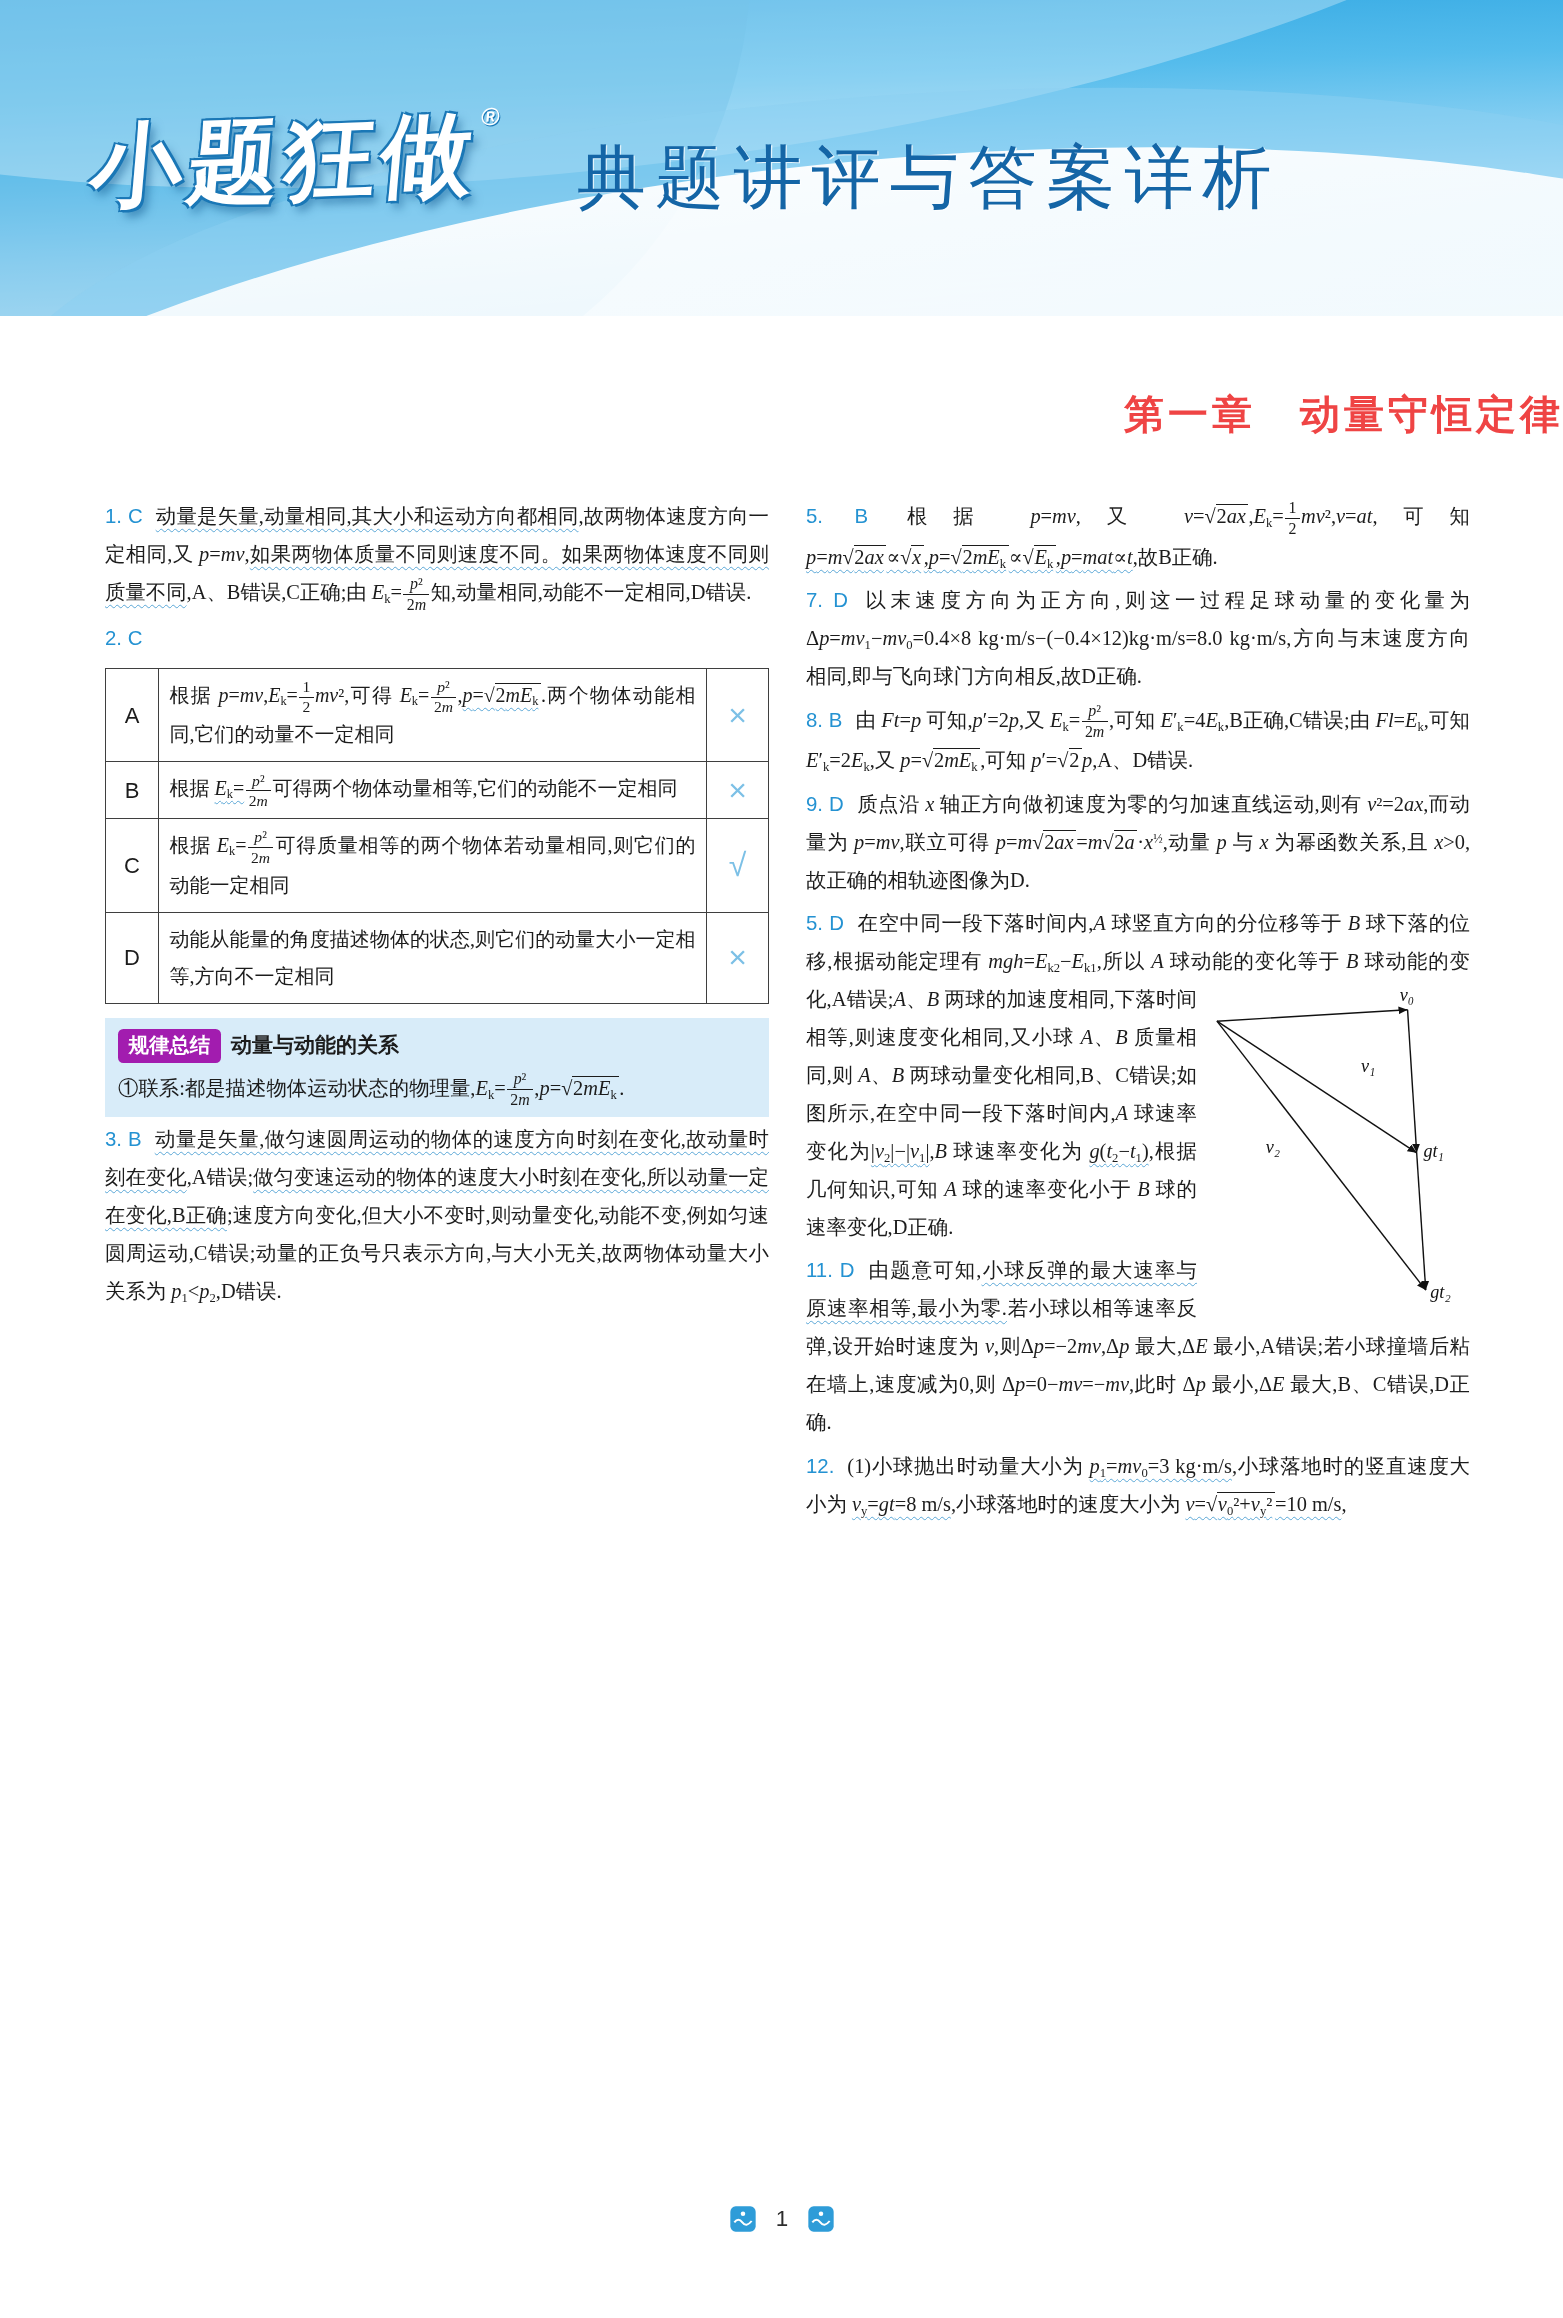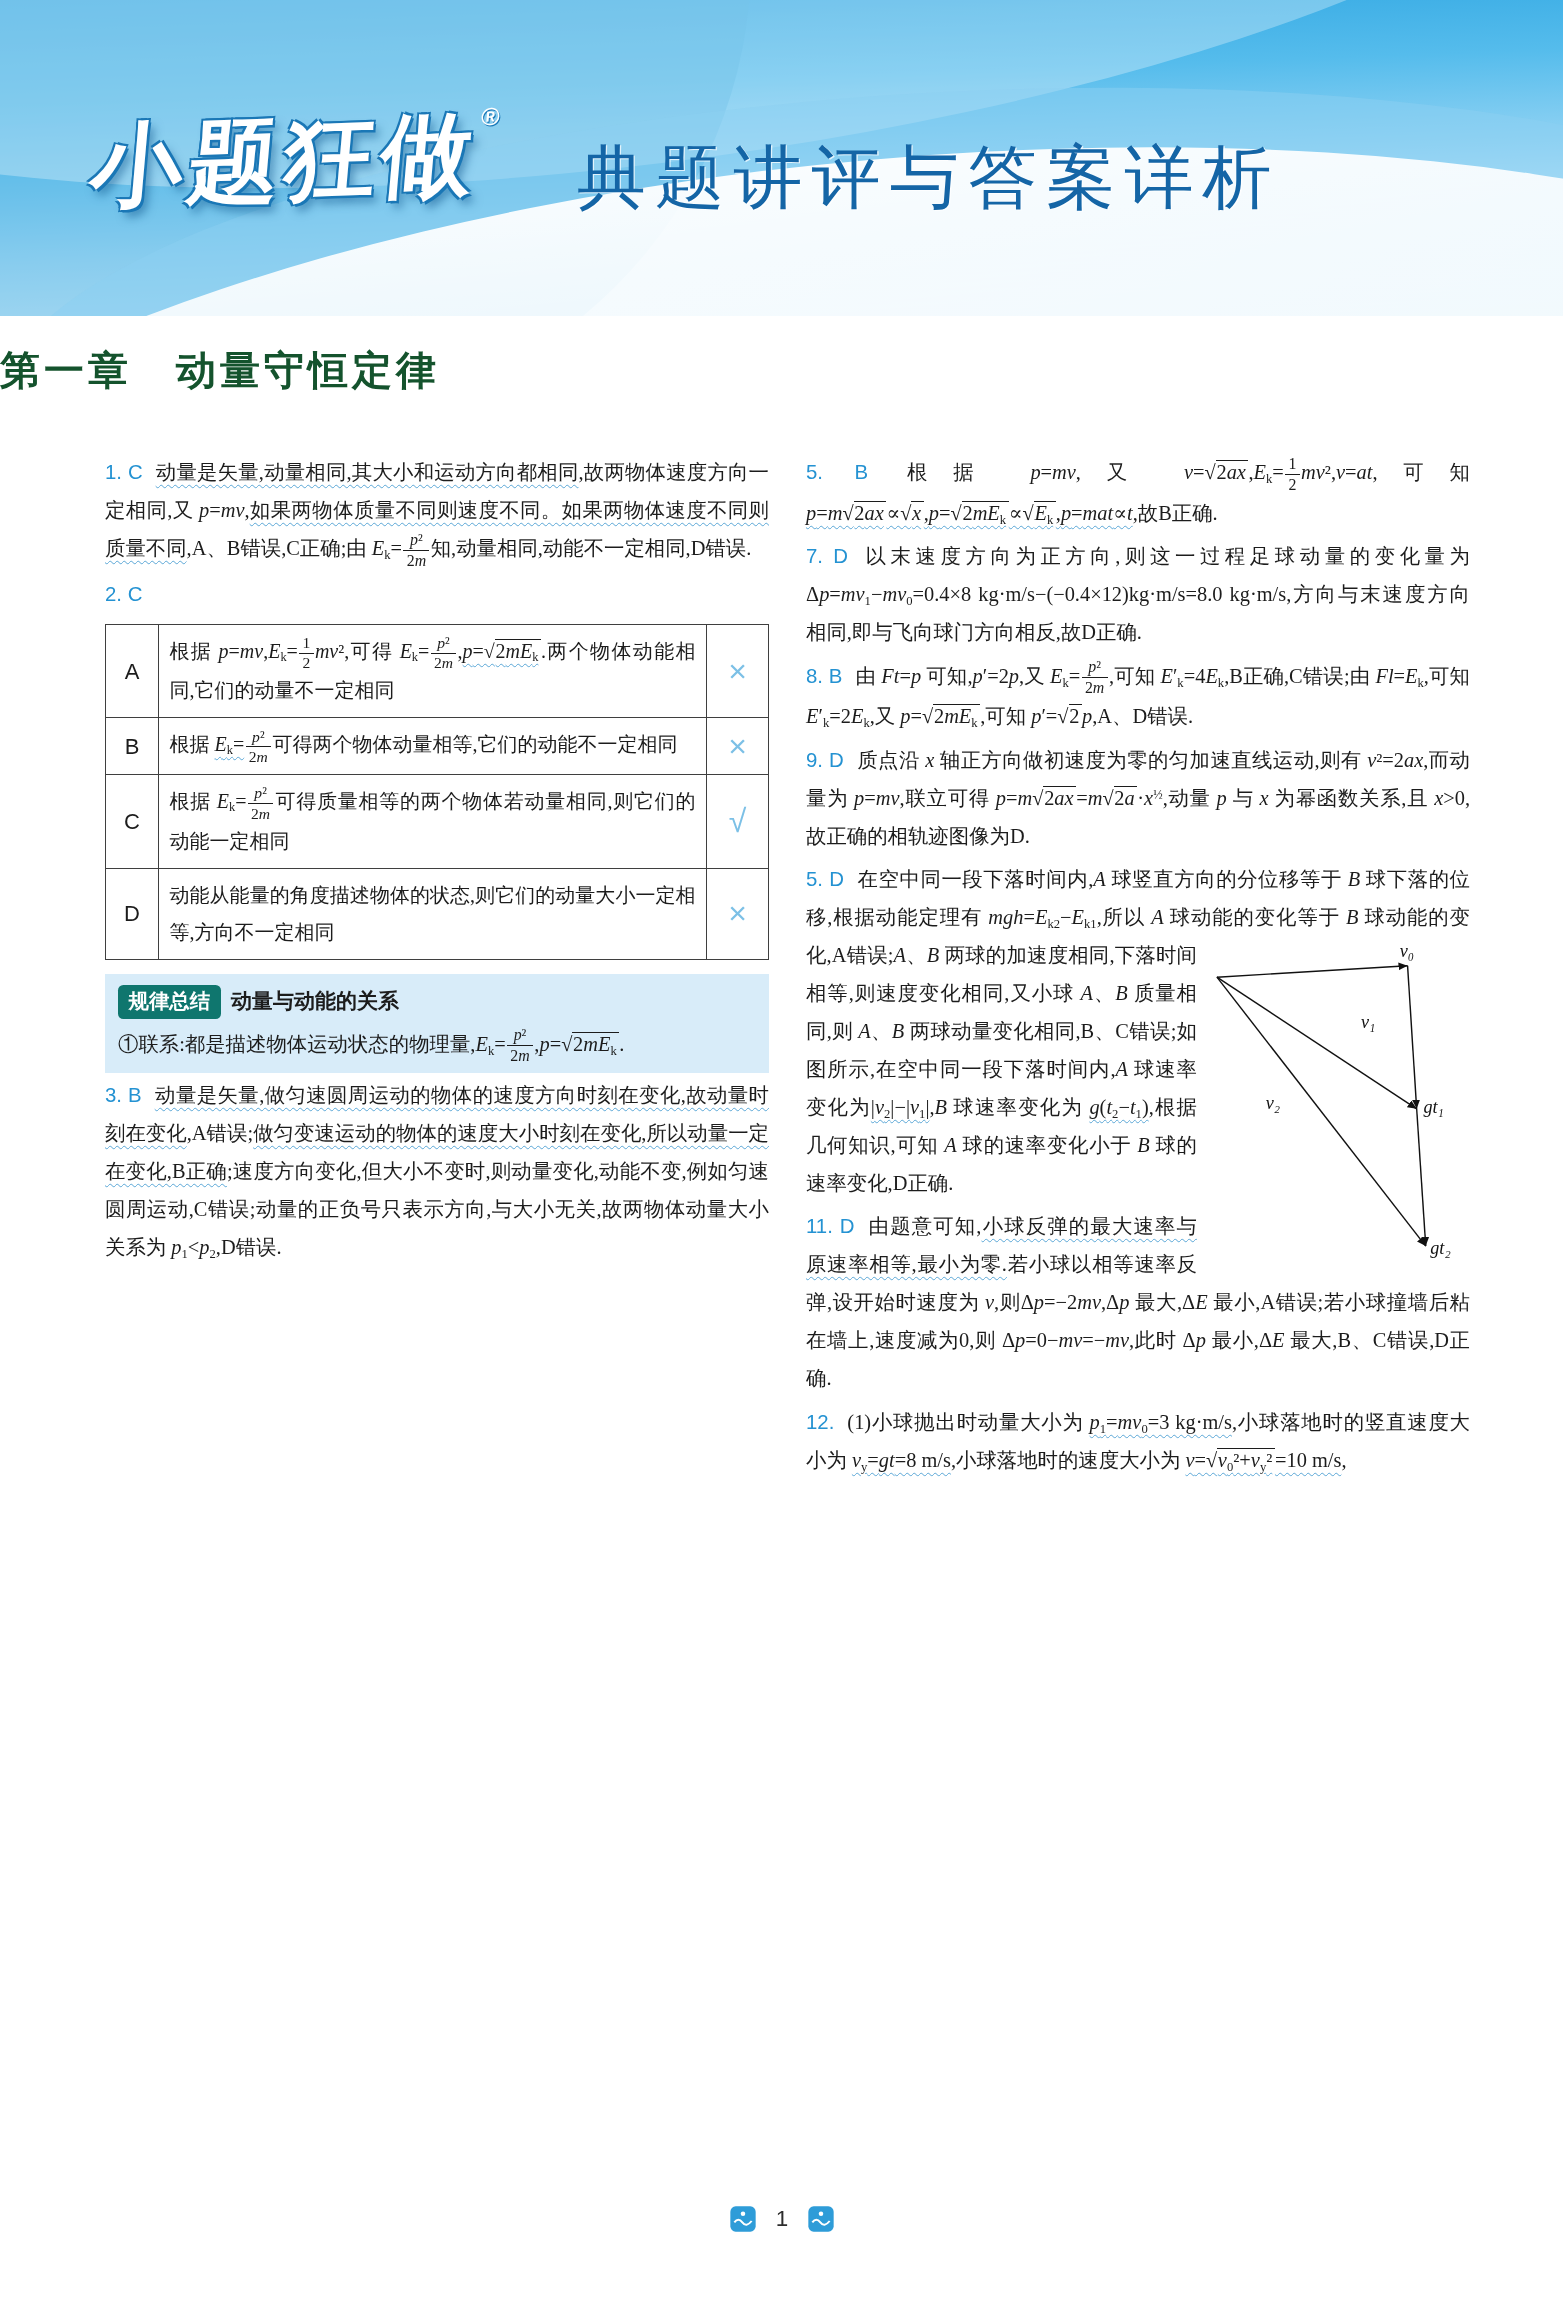--- a/index.html
+++ b/index.html
@@ -29,21 +29,21 @@
     transform:skewX(-7deg) rotate(-2deg);
     text-shadow:2.6px 2.6px 0 #1a77b6,-2px -2px 0 #1a77b6,2px -2px 0 #1a77b6,
                 -2px 2px 0 #1a77b6,6px 7.2px 9.2px rgba(16,86,140,.55); }
   .logo sup { font-size:25px; vertical-align:59px; letter-spacing:0; text-shadow:1.3px 1.3px 0 #1a77b6; }
   .htitle { position:absolute; left:577px; top:132px; z-index:3;
     font-family:"Liberation Sans","DejaVu Sans",sans-serif; font-weight:normal;
     font-size:69px; letter-spacing:9.2px; color:#1465a6;
     text-shadow:1.3px 1.3px 0 rgba(255,255,255,.75); }
 
   
-  .chapter { margin:27px 0 0; text-align:left; color:#14532d;
+  .chapter { margin:71px 0 0; text-align:right; color:#ef4444;
     font-family:"Liberation Sans","DejaVu Sans",sans-serif;
     font-size:40px; font-weight:bold; letter-spacing:4px; }
   .cols { display:flex; gap:37px; padding:55px 94px 0 105px; align-items:flex-start; }
   .col { flex:1 1 0; min-width:0; }
   .sect { text-align:center; color:#2492d2; font-size:30px; font-weight:bold;
     font-family:"Liberation Sans","DejaVu Sans",sans-serif; margin:2.6px 0 20px; letter-spacing:2px; }
 
   
   .q { font-size:20.4px; line-height:38px; text-align:justify; margin-bottom:5.3px; }
   .qn { color:#2492d2; font-weight:normal; font-family:"Liberation Sans","DejaVu Sans",sans-serif;
@@ -62,21 +62,21 @@
   .tbl { width:100%; border-collapse:collapse; margin:10.5px 0 14.5px; }
   .tbl td { border:1.3px solid #3f3f3f; padding:8px 10.5px; font-size:20px; line-height:37px; text-align:justify; }
   .tbl td.opt { width:53px; text-align:center; font-size:22px;
       font-family:"Liberation Sans","DejaVu Sans",sans-serif; }
   .tbl td.mark { width:62px; text-align:center; color:#7cc0e6; font-size:32px;
       font-family:"Liberation Sans","DejaVu Sans",sans-serif; }
 
   
   .sumbox { background:#d8ecf9; padding:10.5px 13px 8px; margin:8px 0 2.6px; }
   .sumhead { margin-bottom:5.3px; }
-  .badge { display:inline-block; background:#0f766e; color:#fff; border-radius:5.3px;
+  .badge { display:inline-block; background:#a21caf; color:#fff; border-radius:5.3px;
     font-family:"Liberation Sans","DejaVu Sans",sans-serif; font-weight:bold;
     font-size:20.4px; line-height:1.5; padding:1.3px 10.5px 2.6px; margin-right:10.5px; }
   .sumtitle { font-weight:bold; font-size:21px;
     font-family:"Liberation Sans","DejaVu Sans",sans-serif; }
   .sump { font-size:20.4px; line-height:38px; text-align:justify; }
   .sump2 { font-size:19px; line-height:34px; text-align:justify; margin:4px 1.3px 12px; }
 
   
   .fig10 { float:right; width:261px; height:318px; margin:6.6px 0 4px 12px; }
   .fig10 text { font-family:"Liberation Serif","DejaVu Serif",serif; font-style:italic; font-size:32px; fill:#111; }

